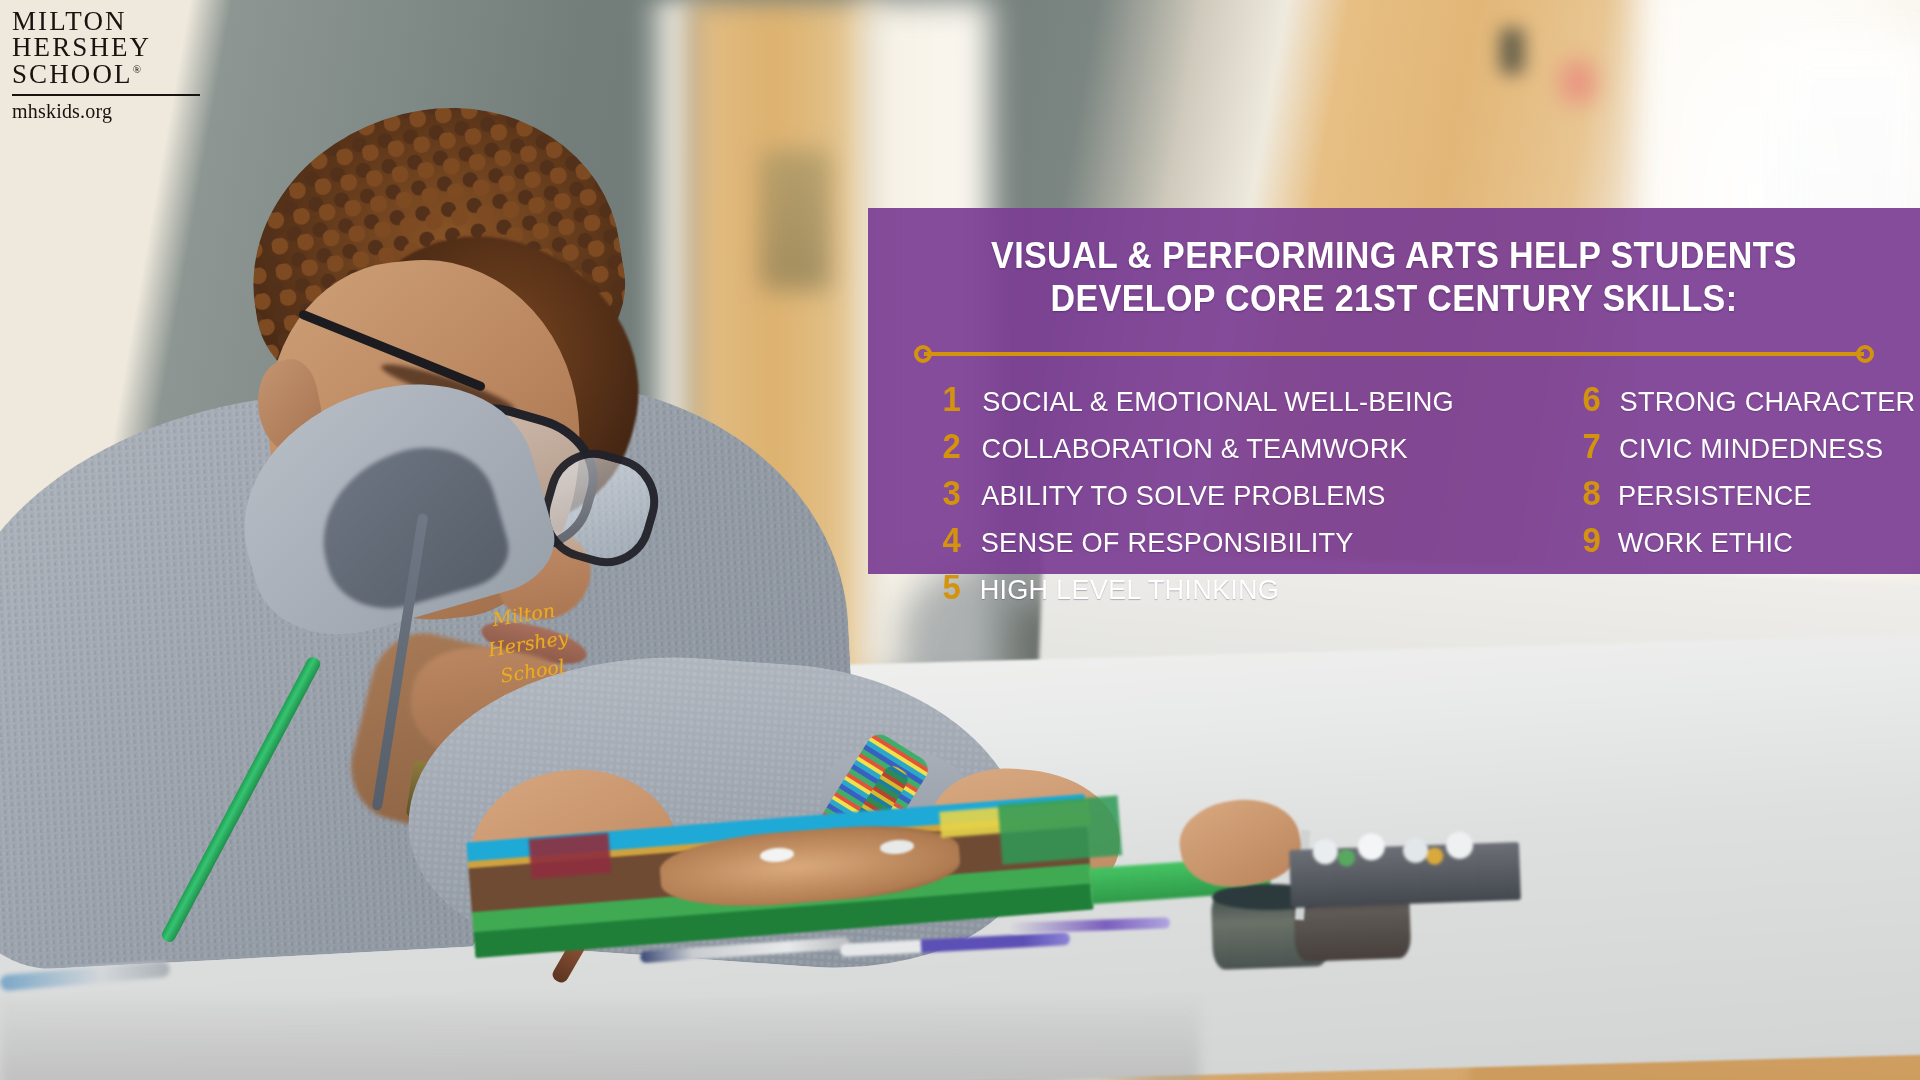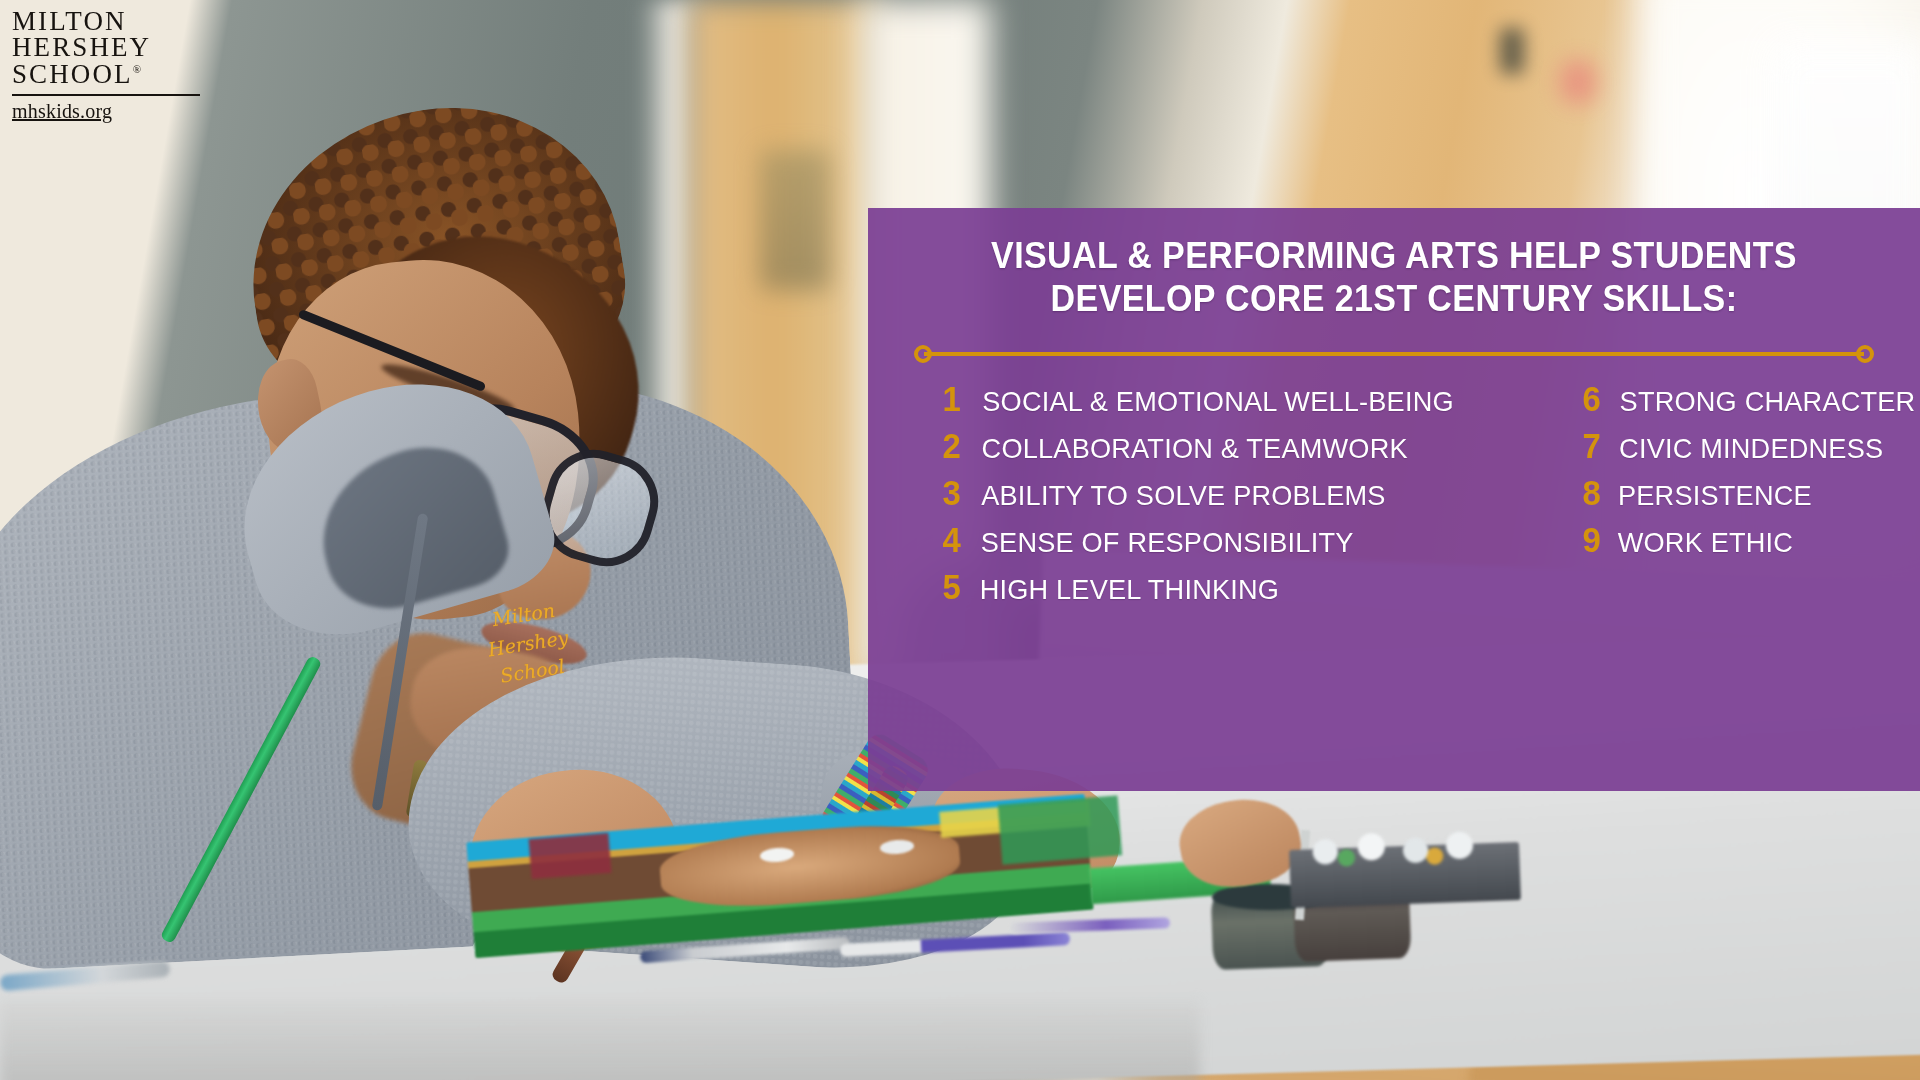--- a/index.html
+++ b/index.html
@@ -326,26 +326,26 @@
   }
 
   
   .logo{position:absolute;left:12px;top:8px;width:200px;color:#17130f;}
   .logo-line{
     font-family:"Liberation Serif",serif;
     font-weight:400;letter-spacing:2.1px;line-height:0.98;
     font-size:27px;
   }
   .logo-rule{height:2px;background:#17130f;margin:7px 0 4px 0;width:188px;}
-  .logo-url{font-family:"Liberation Serif",serif;font-size:20px;letter-spacing:.2px;text-decoration:underline;}
+  .logo-url{font-family:"Liberation Serif",serif;font-size:20px;letter-spacing:.2px;}
   .reg{font-size:11px;vertical-align:super;letter-spacing:0;}
 
   
   .panel{
-    position:absolute;left:868px;top:208px;width:1052px;height:583px;
+    position:absolute;left:868px;top:208px;width:1052px;height:366px;
     background:rgba(123,62,147,0.93);
     color:#fff;box-sizing:border-box;
     padding:22px 26px 0 26px;
   }
   .panel-title{
     text-align:center;
     font-family:"Liberation Sans",sans-serif;
     font-weight:bold;
     font-size:37px;
     line-height:1.17;

